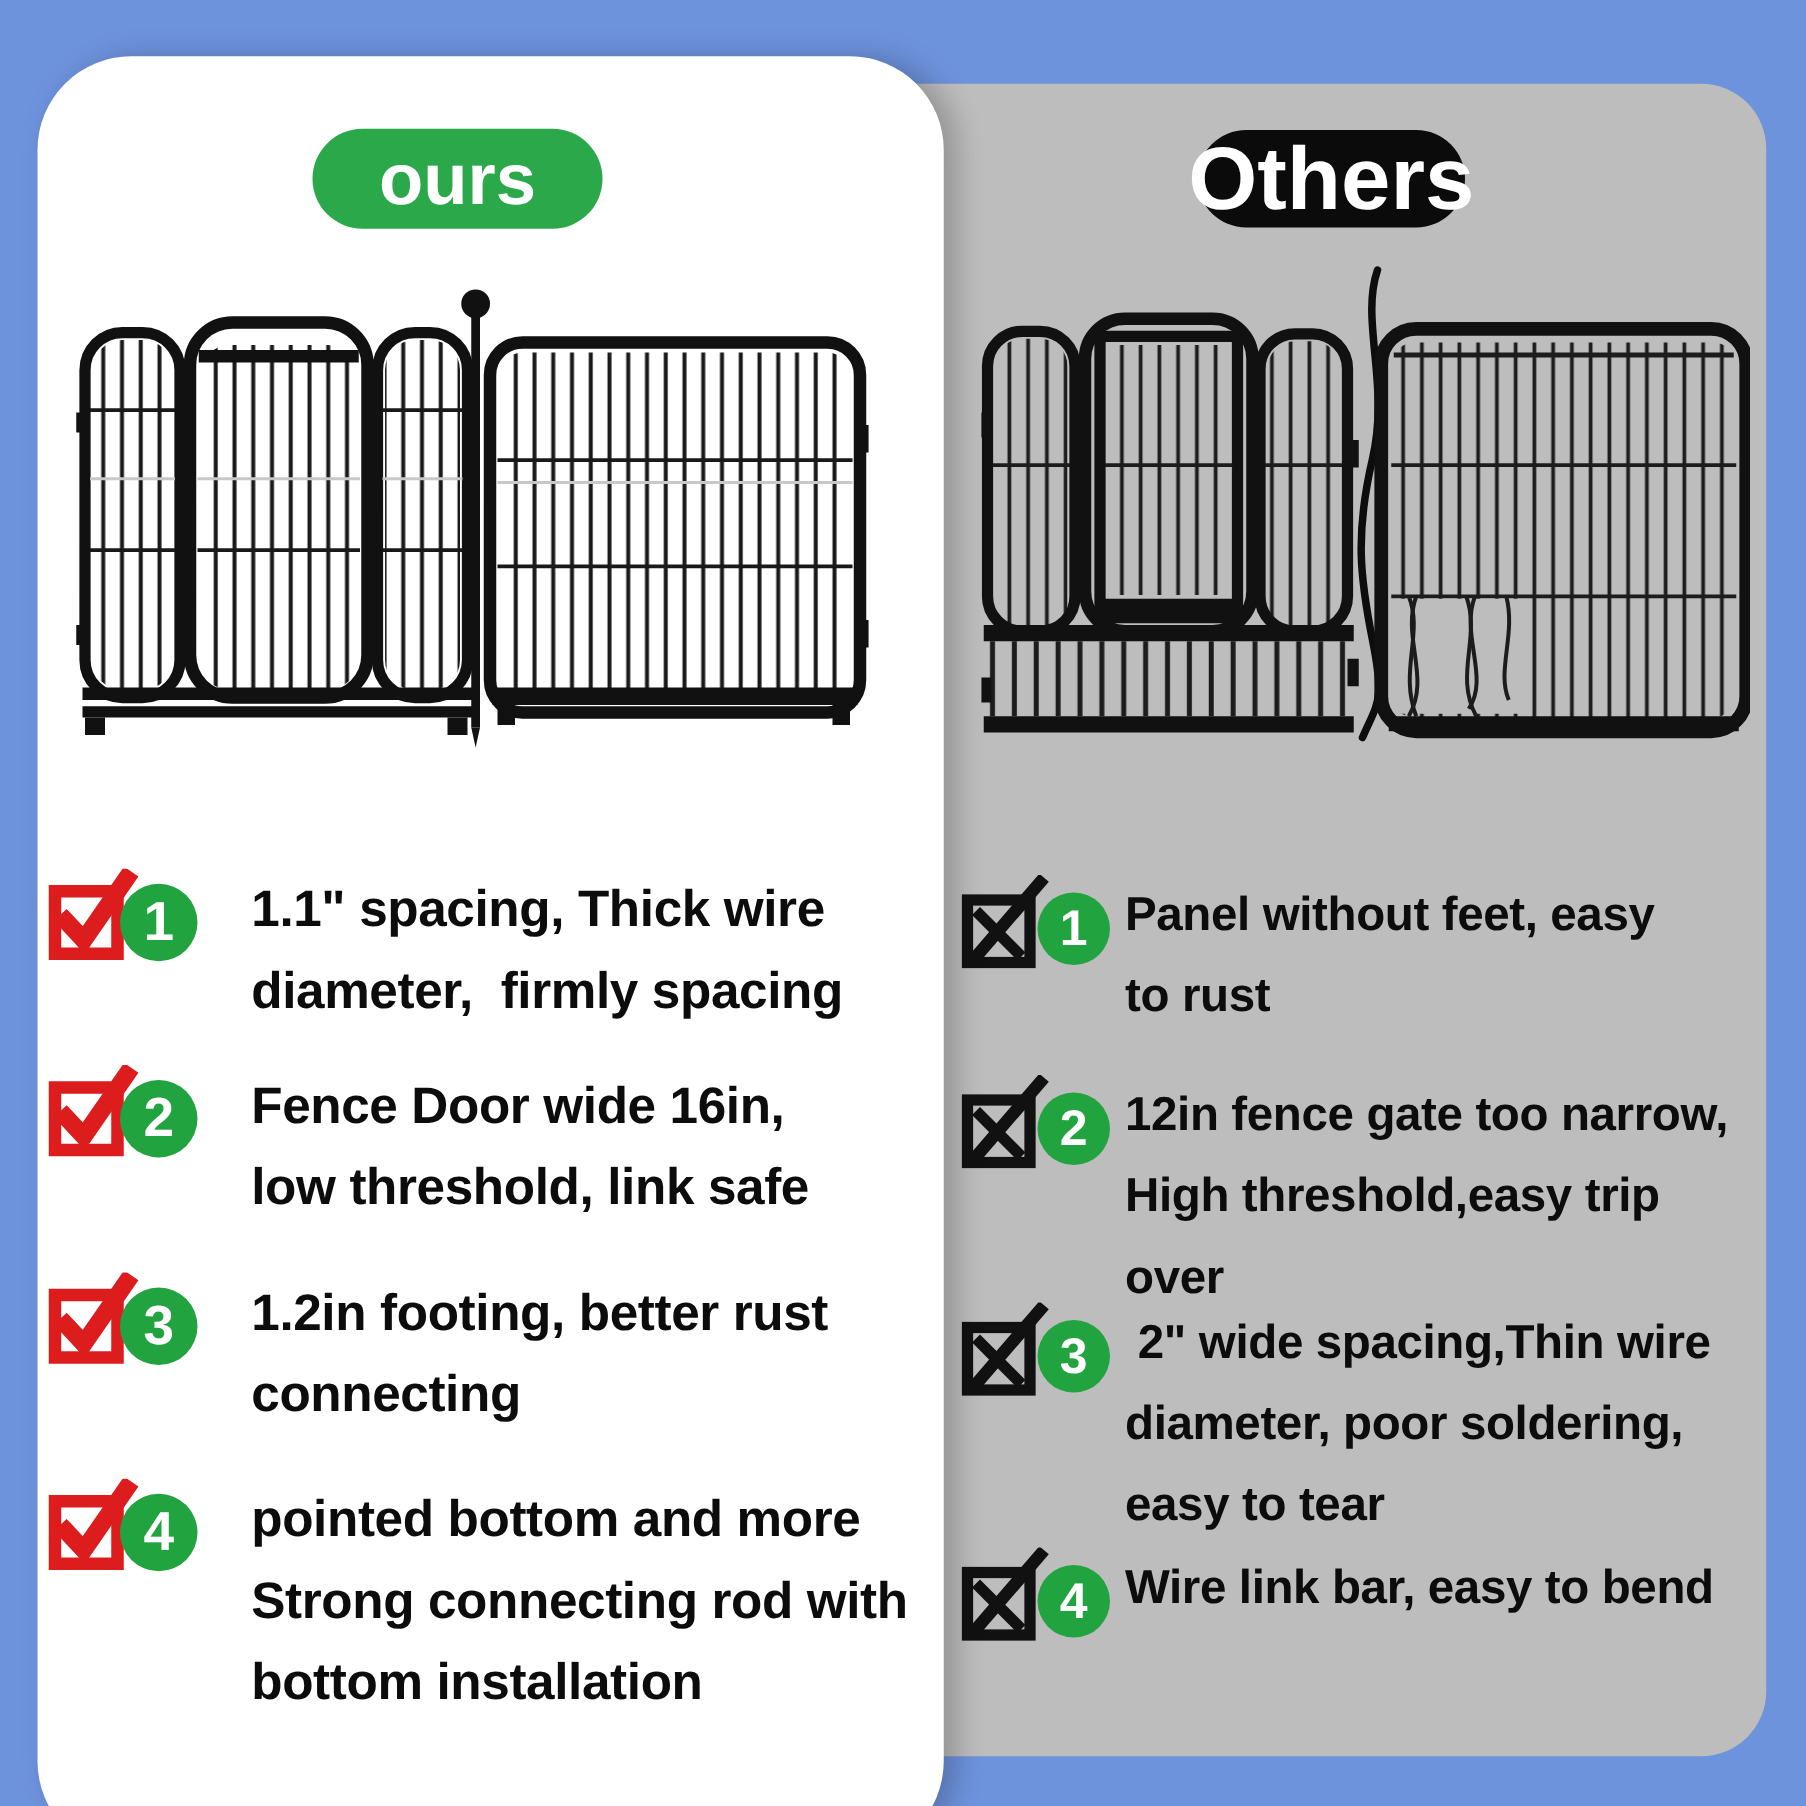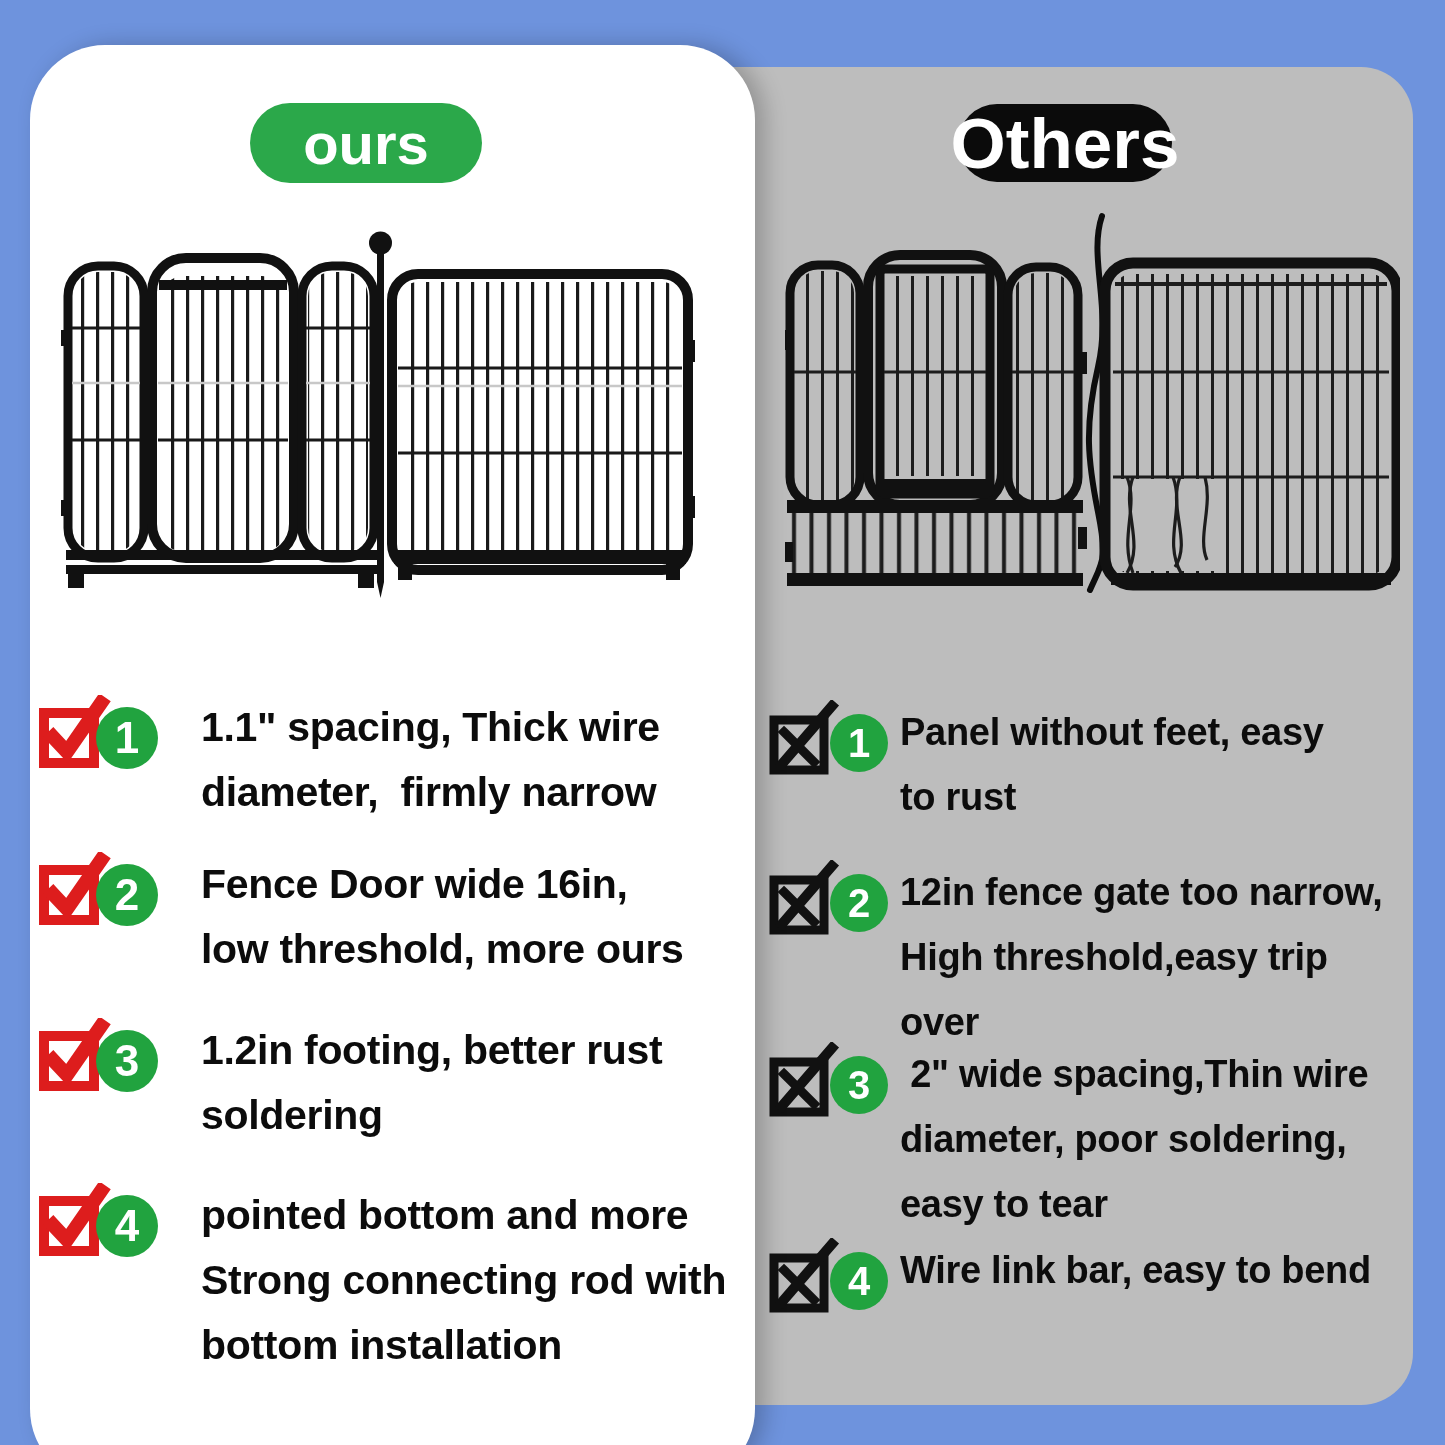--- a/index.html
+++ b/index.html
@@ -221,43 +221,43 @@
 
     <div class="items" id="ours-items">
         <div class="row">
     <span class="check"><svg width="78" height="74" viewBox="0 0 78 74">
     <rect x="8" y="18" width="50" height="50" fill="none" stroke="#DD1D1D" stroke-width="10"></rect>
     <path d="M 17 42 L 31 57 L 65 8" fill="none" stroke="#DD1D1D" stroke-width="14" stroke-linecap="square"></path>
   </svg></span>
     <span class="num">1</span>
     <div class="lines">
             <div class="line">1.1" spacing, Thick wire</div>
-            <div class="line">diameter,  firmly narrow</div>
+            <div class="line">diameter,  firmly spacing</div>
           </div>
   </div>
         <div class="row">
     <span class="check"><svg width="78" height="74" viewBox="0 0 78 74">
     <rect x="8" y="18" width="50" height="50" fill="none" stroke="#DD1D1D" stroke-width="10"></rect>
     <path d="M 17 42 L 31 57 L 65 8" fill="none" stroke="#DD1D1D" stroke-width="14" stroke-linecap="square"></path>
   </svg></span>
     <span class="num">2</span>
     <div class="lines">
             <div class="line">Fence Door wide 16in,</div>
-            <div class="line">low threshold, more ours</div>
+            <div class="line">low threshold, link safe</div>
           </div>
   </div>
         <div class="row">
     <span class="check"><svg width="78" height="74" viewBox="0 0 78 74">
     <rect x="8" y="18" width="50" height="50" fill="none" stroke="#DD1D1D" stroke-width="10"></rect>
     <path d="M 17 42 L 31 57 L 65 8" fill="none" stroke="#DD1D1D" stroke-width="14" stroke-linecap="square"></path>
   </svg></span>
     <span class="num">3</span>
     <div class="lines">
             <div class="line">1.2in footing, better rust</div>
-            <div class="line">soldering</div>
+            <div class="line">connecting</div>
           </div>
   </div>
         <div class="row">
     <span class="check"><svg width="78" height="74" viewBox="0 0 78 74">
     <rect x="8" y="18" width="50" height="50" fill="none" stroke="#DD1D1D" stroke-width="10"></rect>
     <path d="M 17 42 L 31 57 L 65 8" fill="none" stroke="#DD1D1D" stroke-width="14" stroke-linecap="square"></path>
   </svg></span>
     <span class="num">4</span>
     <div class="lines">
             <div class="line">pointed bottom and more</div>

